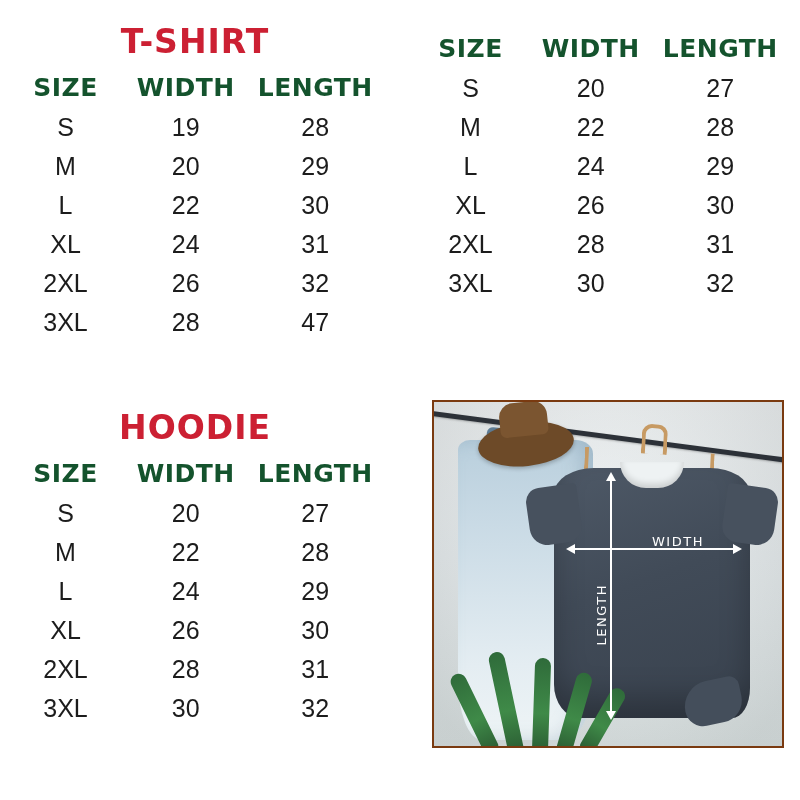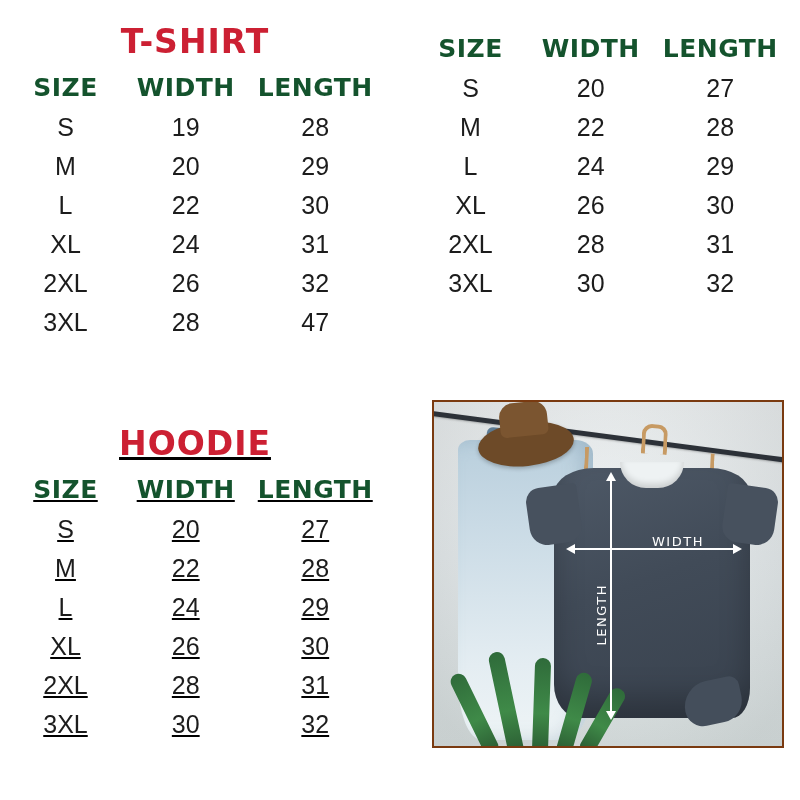--- a/index.html
+++ b/index.html
@@ -57,21 +57,21 @@
   }
 
   
   table.size-table col.c-size   { width: 30%; }
   table.size-table col.c-width  { width: 35%; }
   table.size-table col.c-length { width: 35%; }
 
   
   #block-tshirt     { left: 10px;  top: 22px;  width: 370px; }
   #block-sweatshirt { left: 415px; top: 22px;  width: 370px; }
-  #block-hoodie     { left: 10px;  top: 424px; width: 370px; text-decoration: underline; }
+  #block-hoodie     { left: 10px;  top: 408px; width: 370px; }
 
   
   #photo-panel {
     position: absolute;
     left: 432px;
     top: 400px;
     width: 352px;
     height: 348px;
     border: 2px solid #7a3a10;
     box-sizing: border-box;

